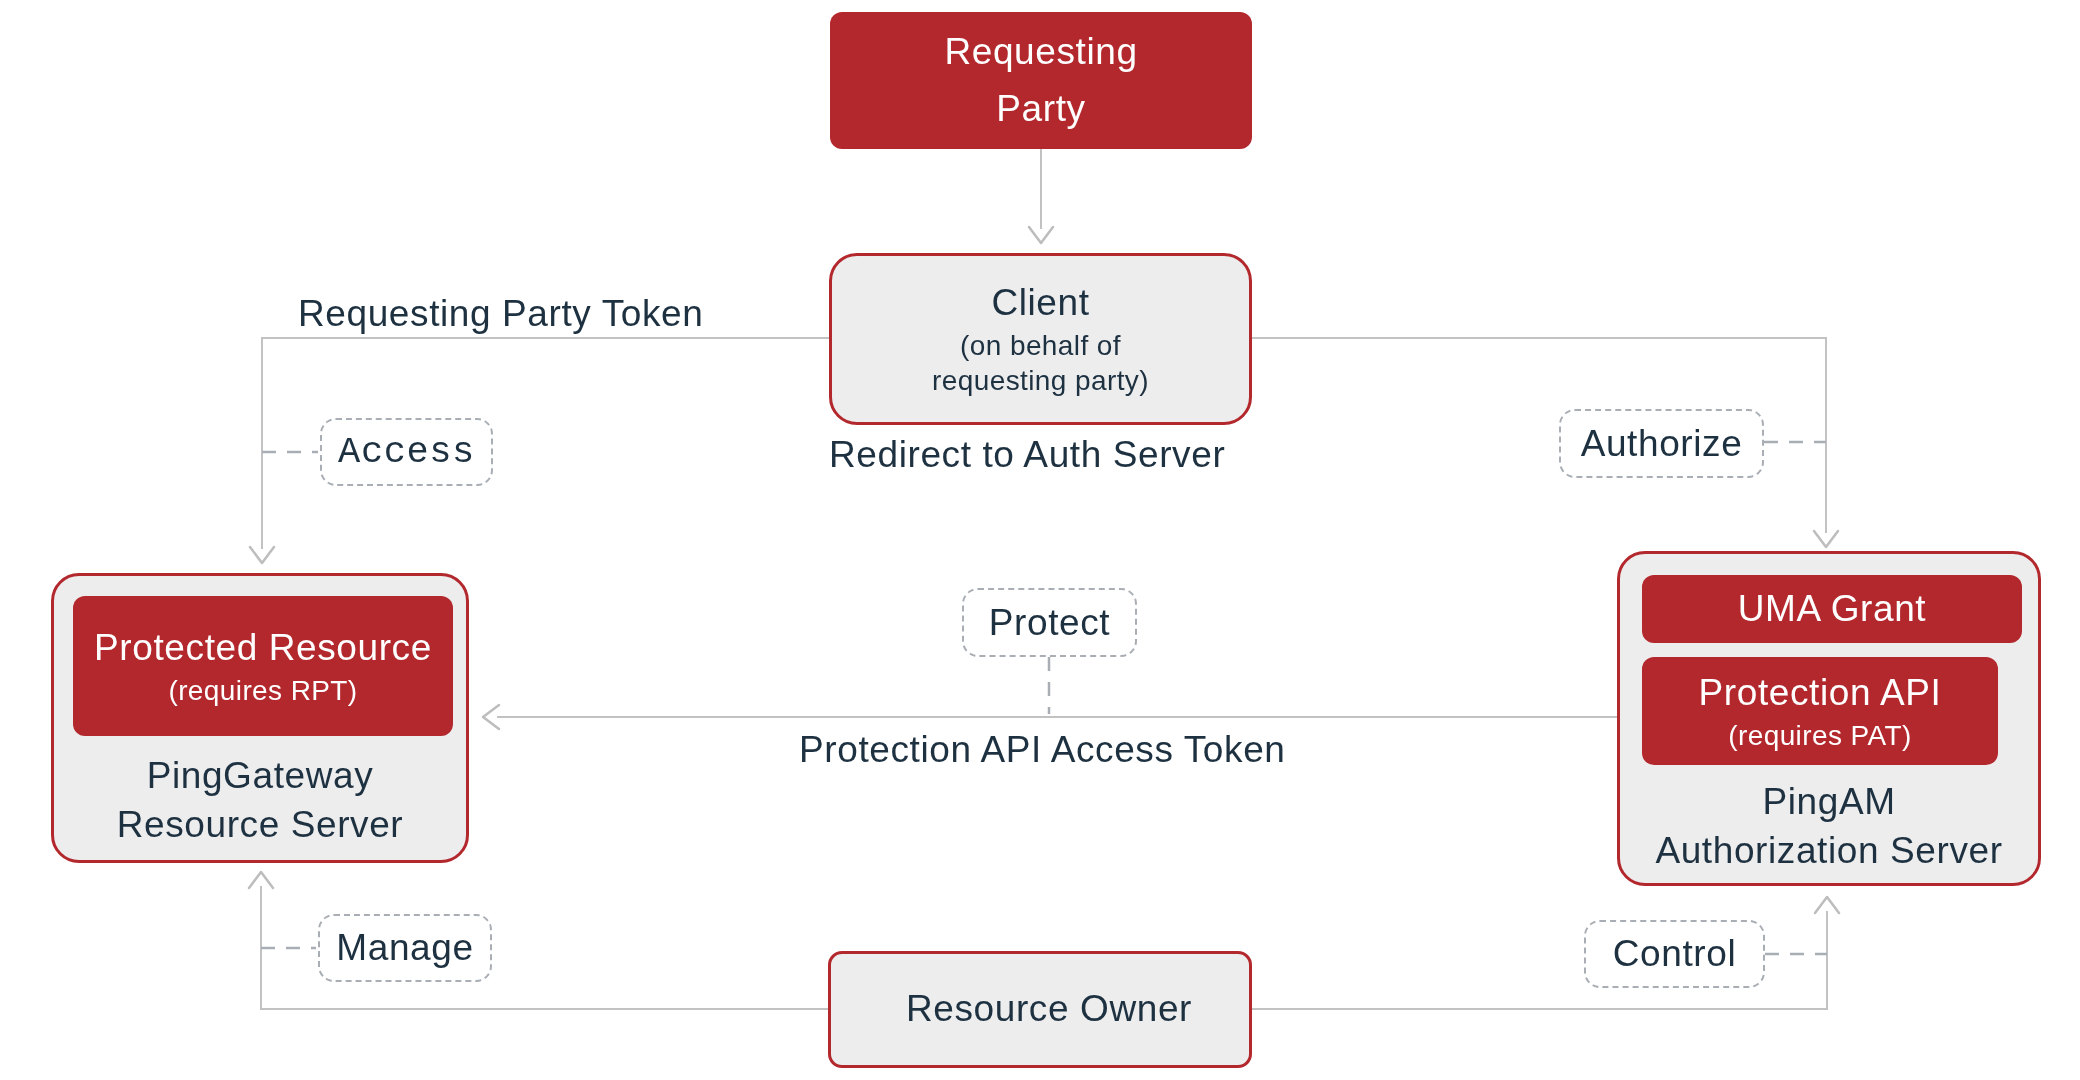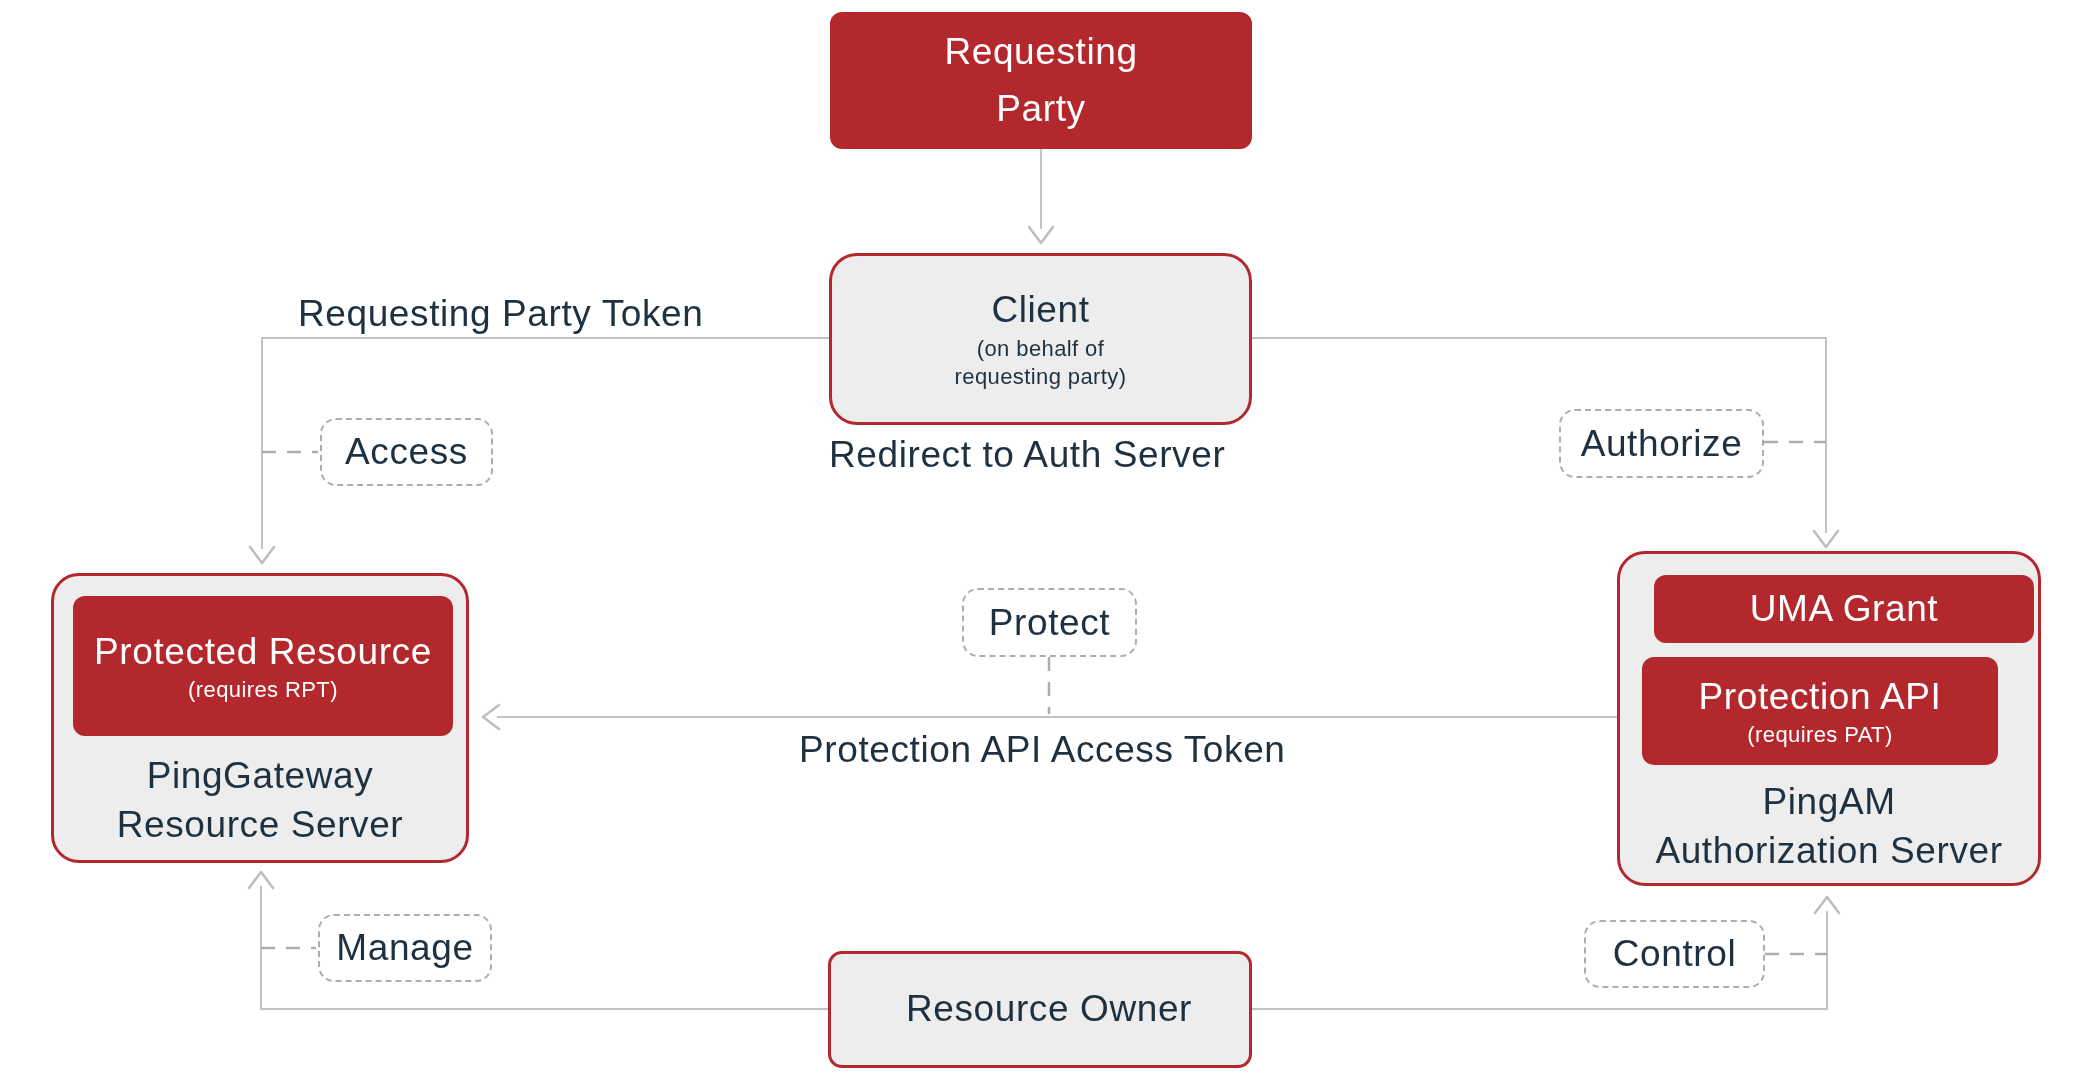--- a/index.html
+++ b/index.html
@@ -23,21 +23,21 @@
     display: flex;
     flex-direction: column;
     align-items: center;
     justify-content: center;
     text-align: center;
   }
   .red-box  { background: #B3282D; color: #ffffff; border-radius: 12px; }
   .gray-box { background: #EDEDEE; border: 3px solid #B3282D; border-radius: 28px; }
 
   .t-main { font-size: 37px; letter-spacing: 0.6px; line-height: 1.32; white-space: nowrap; }
-  .t-sub  { font-size: 22px; letter-spacing: 0.4px; line-height: 1.28; white-space: nowrap; }
+  .t-sub  { font-size: 28px; letter-spacing: 0.4px; line-height: 1.28; white-space: nowrap; }
 
   .tag {
     position: absolute;
     box-sizing: border-box;
     border: 2.5px dashed #A9AEB4;
     border-radius: 16px;
     background: #ffffff;
     display: flex;
     align-items: center;
     justify-content: center;
@@ -94,21 +94,21 @@
   <div class="node gray-box" style="left:829px; top:253px; width:423px; height:172px;">
     <div class="t-main">Client</div>
     <div class="t-sub">(on behalf of</div>
     <div class="t-sub">requesting party)</div>
   </div>
 
   <div class="edge-label centered" style="left:829px; top:434px; width:423px;">Redirect to Auth Server</div>
 
   <div class="edge-label" style="left:260px; top:293px;margin-left:38px;">Requesting Party Token</div>
 
-  <div class="tag" style="left:320px; top:418px; width:173px; height:68px;">
+  <div class="tag" style="left:320px; top:418px; width:173px; height:68px;font-family:Liberation Mono, monospace;">
     <span>Access</span>
   </div>
 
   <div class="tag" style="left:1559px; top:409px; width:205px; height:69px;">
     <span>Authorize</span>
   </div>
 
   <div class="node gray-box" style="left:51px; top:573px; width:418px; height:290px; justify-content:flex-start;">
     <div class="node red-box" style="left:19px; top:20px; width:380px; height:140px;">
       <div class="t-main">Protected Resource</div>
@@ -120,21 +120,21 @@
     </div>
   </div>
 
   <div class="tag" style="left:962px; top:588px; width:175px; height:69px;">
     <span>Protect</span>
   </div>
 
   <div class="edge-label centered" style="left:799px; top:729px; width:500px;">Protection API Access Token</div>
 
   <div class="node gray-box" style="left:1617px; top:551px; width:424px; height:335px; justify-content:flex-start;">
-    <div class="node red-box" style="left:22px; top:21px; width:380px; height:68px;margin-left:12px;">
+    <div class="node red-box" style="left:22px; top:21px; width:380px; height:68px;">
       <div class="t-main">UMA Grant</div>
     </div>
     <div class="node red-box" style="left:22px; top:103px; width:356px; height:108px;">
       <div class="t-main">Protection API</div>
       <div class="t-sub">(requires PAT)</div>
     </div>
     <div style="position:absolute; left:0; right:0; top:224px;">
       <div class="t-main">PingAM</div>
       <div class="t-main">Authorization Server</div>
     </div>

